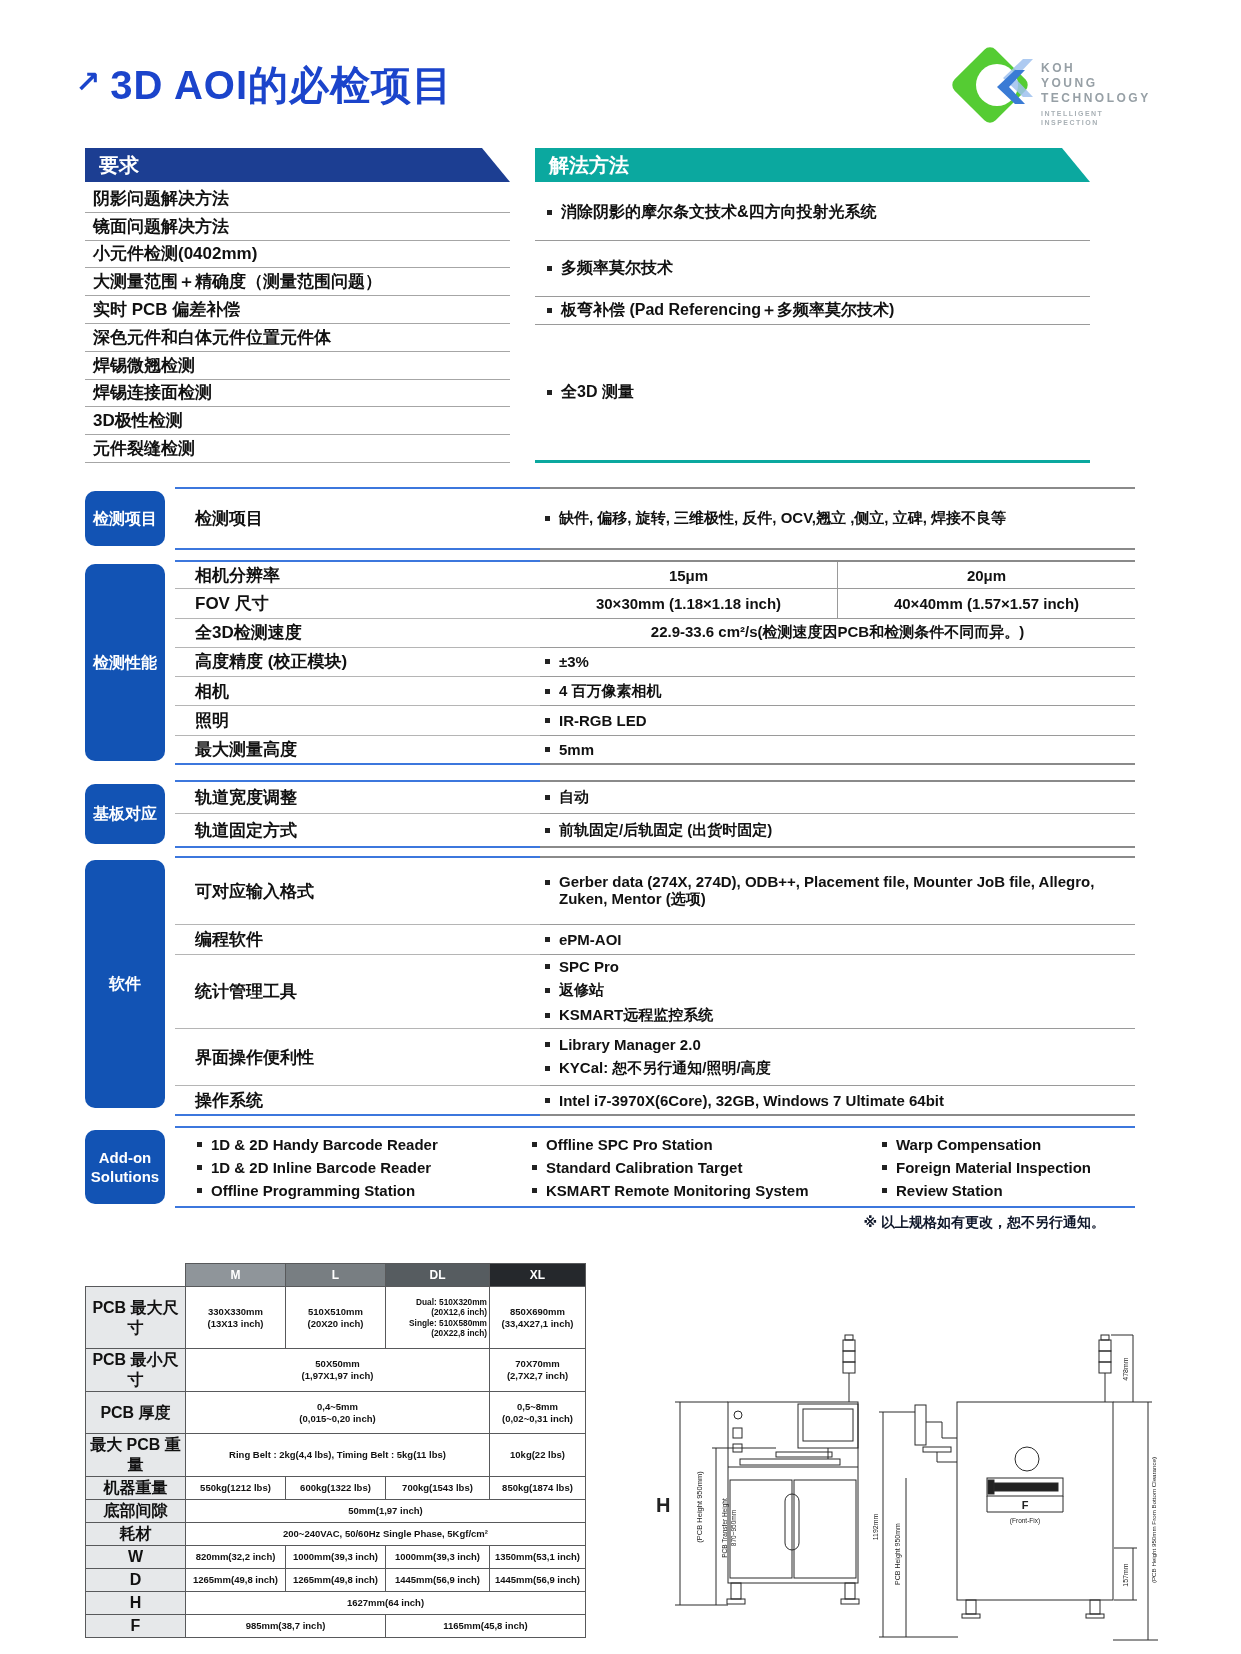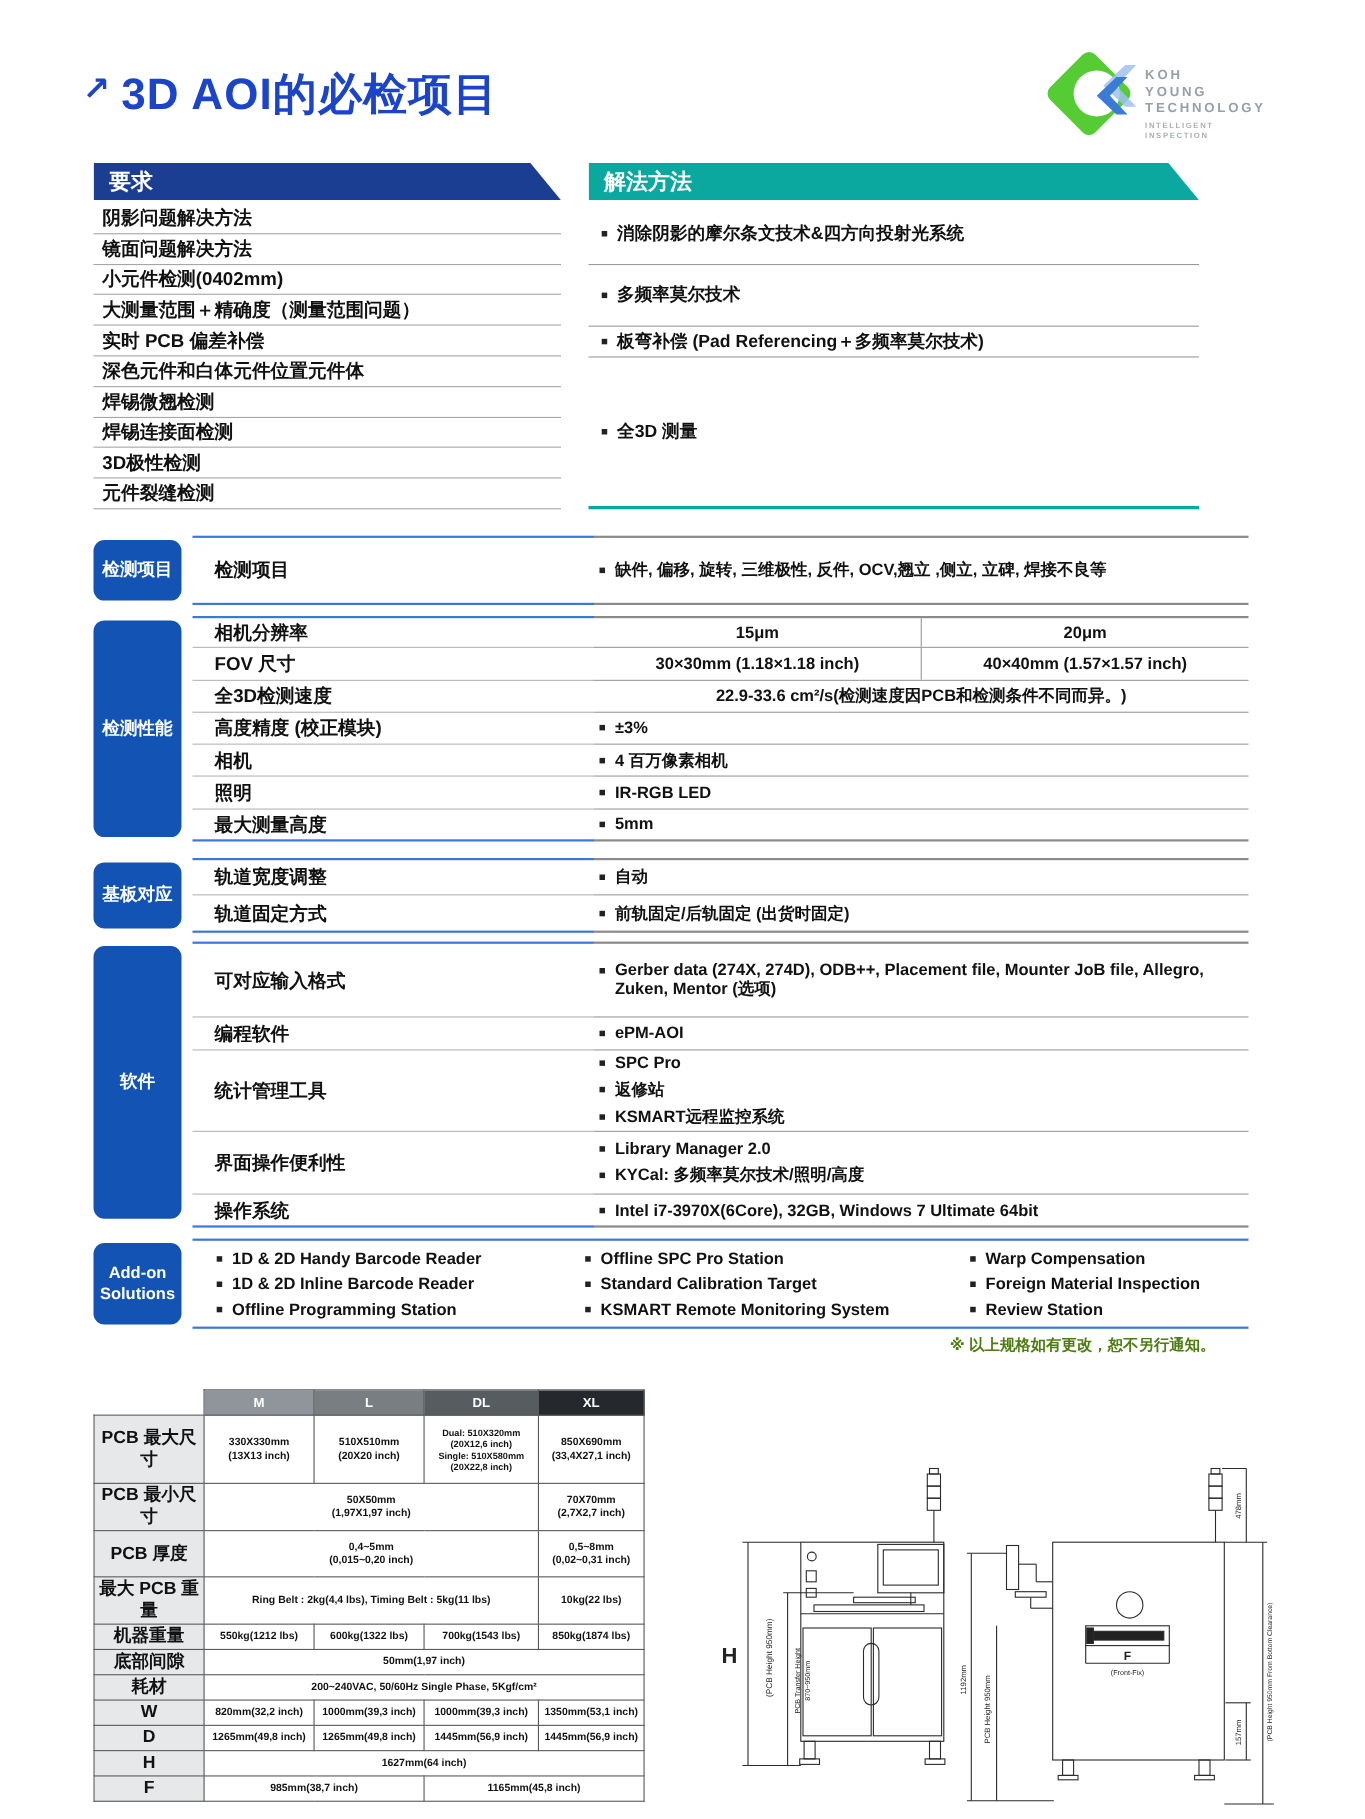--- a/index.html
+++ b/index.html
@@ -63,32 +63,32 @@
               font-weight:700;font-size:15px;line-height:1.3;}
   .addon .content{margin-left:10px;width:960px;border-top:2px solid #3c77dd;border-bottom:2px solid #3c77dd;
                   display:flex;align-items:center;box-sizing:border-box;}
   .addon .col{display:flex;flex-direction:column;justify-content:center;}
   .addon .col .bl{font-size:15px;font-weight:700;margin:3px 0;}
   .addon .col1{width:335px;padding-left:22px;}
   .addon .col2{width:350px;}
   .addon .col3{width:240px;}
 
   .disclaimer{position:absolute;left:85px;top:1214px;width:1020px;text-align:right;
-              font-size:14px;font-weight:700;color:#4d7c0f;}
+              font-size:14px;font-weight:700;color:#0f172a;}
 
   
   .spec{position:absolute;left:85px;top:1263px;border-collapse:collapse;width:500px;table-layout:fixed;}
   .spec td,.spec th{border:1px solid #58595b;text-align:center;vertical-align:middle;
                     font-size:9.5px;font-weight:700;padding:1px 2px;white-space:pre-line;line-height:1.25;}
   .spec .blank{border:none;background:#fff;}
   .spec th{color:#fff;font-size:12px;height:20px;}
   .spec .hm{background:#8f959a;} .spec .hl{background:#787e82;}
   .spec .hdl{background:#565c60;} .spec .hxl{background:#25282c;}
   .spec .rl{background:#e6e8ea;font-size:16px;}
-  .spec .small{font-size:8.3px;}
+  .spec .small{font-size:8.3px;text-align:right;}
   .c-lab{width:100px;} .c-m{width:100px;} .c-l{width:100px;} .c-dl{width:104px;} .c-xl{width:96px;}
 
   
   .diagram{position:absolute;left:628px;top:1262px;}
   .diagram text{fill:#222;font-family:"Liberation Sans","DejaVu Sans",sans-serif;}
 </style>
 </head>
 <body>
 
 <div class="title">
@@ -291,21 +291,21 @@
     </div>
     <div class="row" style="flex:0 0 57px;">
       <div class="lab">界面操作便利性</div>
       <div class="val">
         <div class="bl">
             <span class="bu"></span>
           <span>Library Manager 2.0</span>
           </div>
         <div class="bl">
             <span class="bu"></span>
-          <span>KYCal: 多频率莫尔技术/照明/高度</span>
+          <span>KYCal: 恕不另行通知/照明/高度</span>
           </div>
       </div>
     </div>
     <div class="row last" style="flex:0 0 30px;">
       <div class="lab">操作系统</div>
       <div class="val">
           <div class="bl">
             <span class="bu"></span>
         <span>Intel i7-3970X(6Core), 32GB, Windows 7 Ultimate 64bit</span>
           </div>

